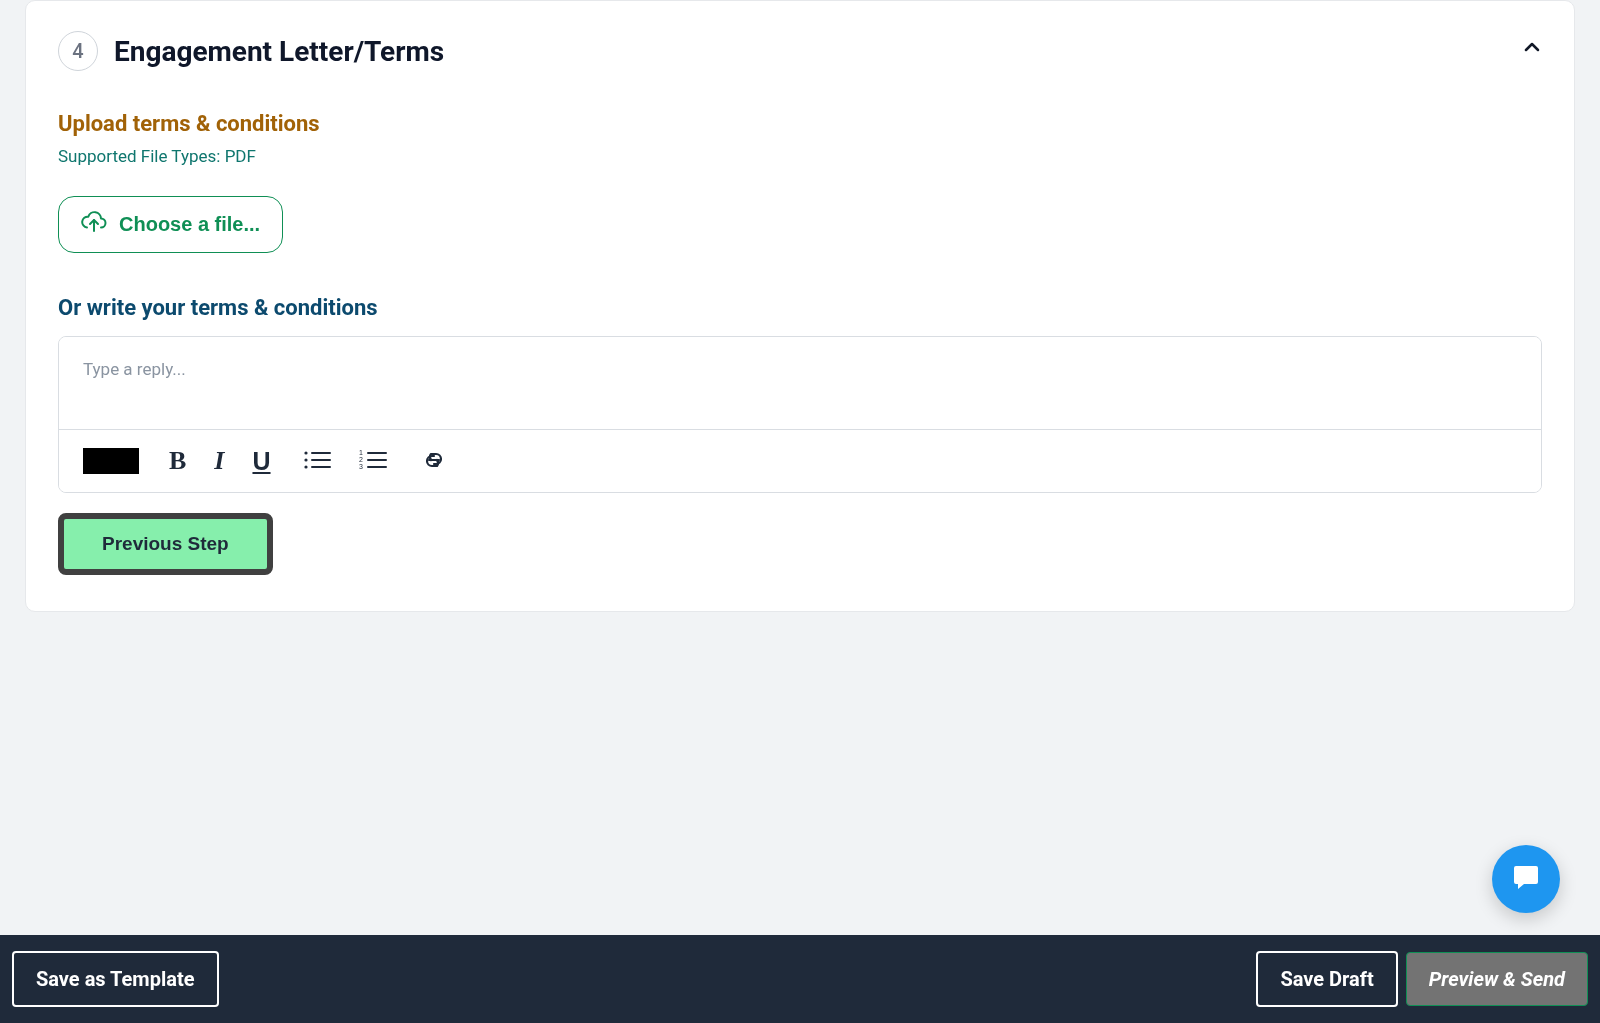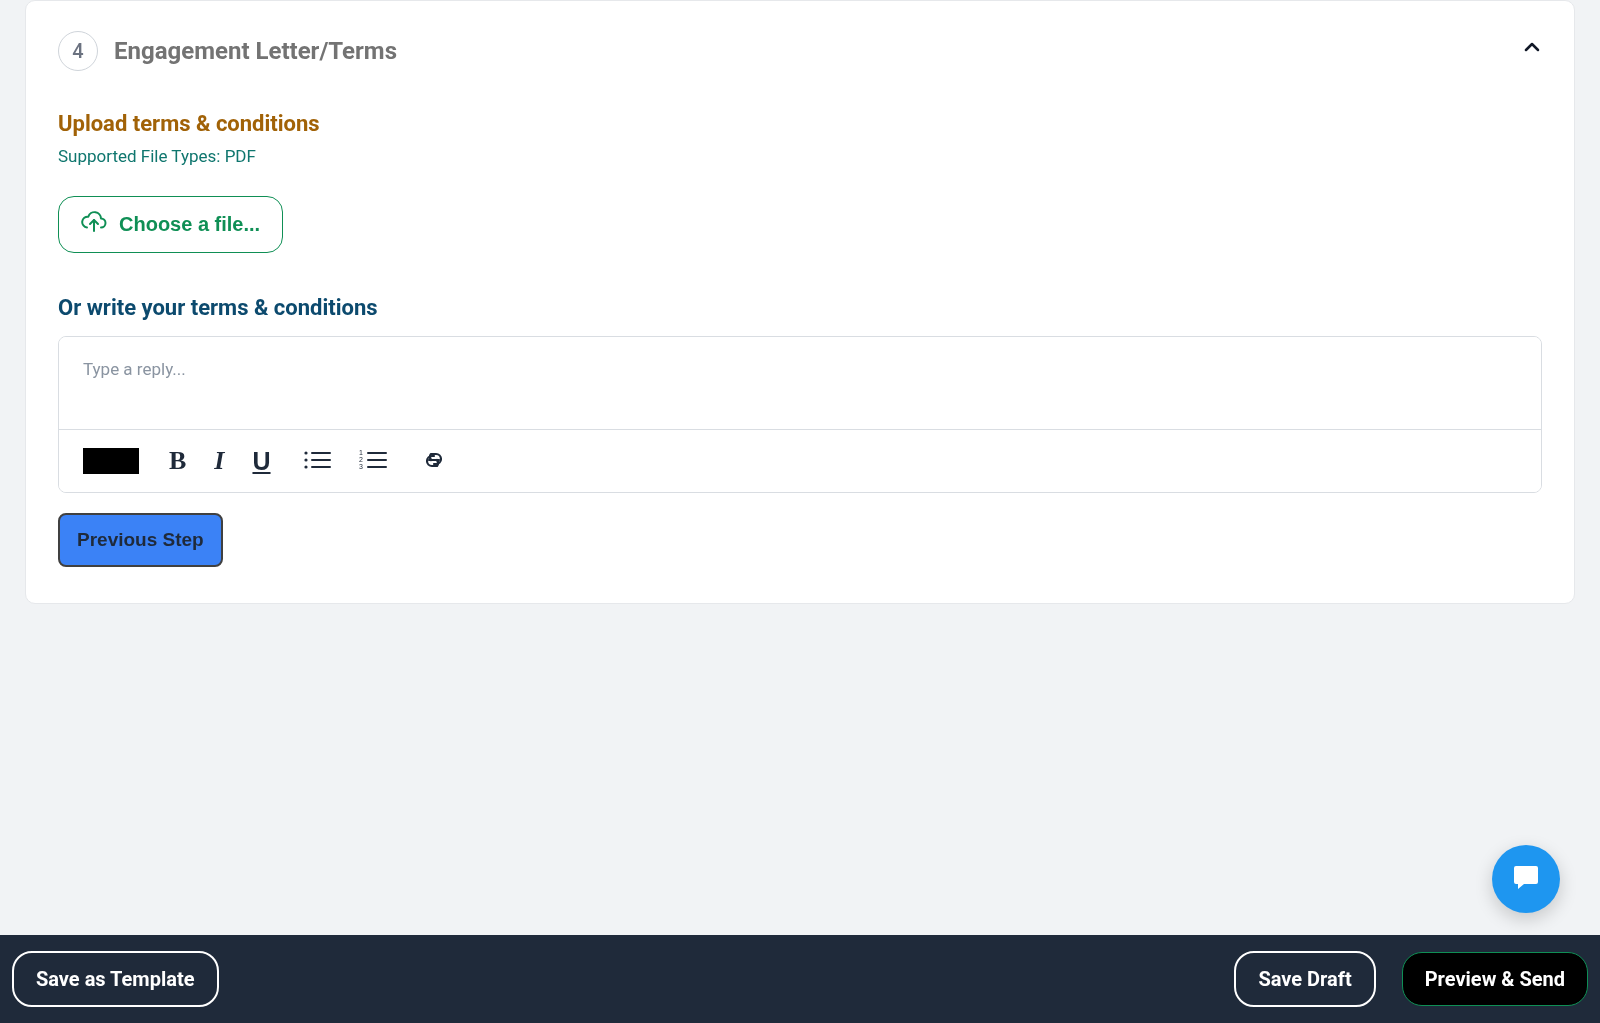--- a/index.html
+++ b/index.html
@@ -35,23 +35,23 @@
     border-radius: 50%;
     display: flex;
     align-items: center;
     justify-content: center;
     font-size: 20px;
     color: #6b7280;
     font-weight: 500;
   }
 
   .section-title {
-    font-size: 24px;
-    font-weight: 700;
-    color: #737373;
+    font-size: 28px;
+    font-weight: 700;
+    color: #0f172a;
   }
 
   .chevron-up {
     position: absolute;
     right: 30px;
     top: 34px;
     cursor: pointer;
   }
 
   .sub-heading {
@@ -141,67 +141,68 @@
     justify-content: center;
     padding: 2px;
   }
 
   .bold-letter { font-weight: 900; font-size: 26px; font-family: Georgia, serif; }
   .italic-letter { font-style: italic; font-weight: 600; font-size: 26px; font-family: Georgia, serif; }
   .underline-letter { text-decoration: underline; font-weight: 700; font-size: 25px; }
 
   .prev-step-btn {
     display: inline-block;
-    border: 2px solid #404040;
-    background: #3b82f6;
+    border: 6px solid #404040;
+    background: #86efac;
     color: #1f2a3a;
     border-radius: 8px;
-    padding: 14px 17px;
+    padding: 14px 38px;
     font-size: 19px;
     font-weight: 700;
     cursor: pointer;
   }
 
   .bottom-bar {
     position: fixed;
     bottom: 0;
     left: 0;
     right: 0;
     height: 88px;
     background: #1f2a3a;
     display: flex;
     align-items: center;
     justify-content: space-between;
     padding: 0 12px;
   }
 
   .btn {
-    border-radius: 20px;
+    border-radius: 4px;
     font-size: 20px;
     font-weight: 700;
     padding: 14px 22px;
     cursor: pointer;
     font-family: inherit;
   }
 
   .btn-outline-light {
     background: transparent;
     color: #fff;
     border: 2px solid #fff;
   }
 
   .btn-primary {
-    background: #000000;
+    background: #737373;
     color: #fff;
     border: 1px solid #0f8f55;
+    font-style: italic;
   }
 
   .right-buttons {
     display: flex;
-    gap: 26px;
+    gap: 8px;
     align-items: center;
   }
 
   .chat-fab {
     position: fixed;
     right: 40px;
     bottom: 110px;
     width: 68px;
     height: 68px;
     border-radius: 50%;

